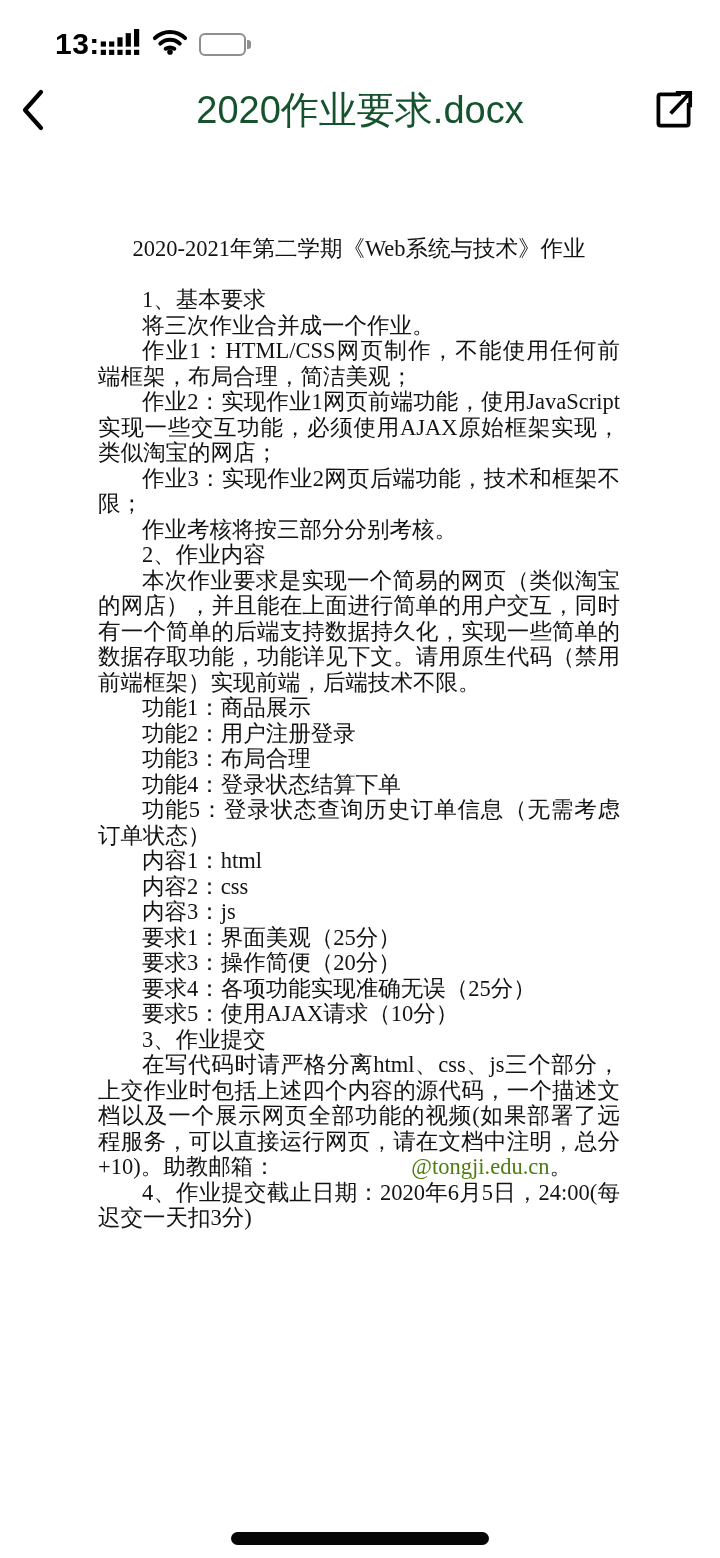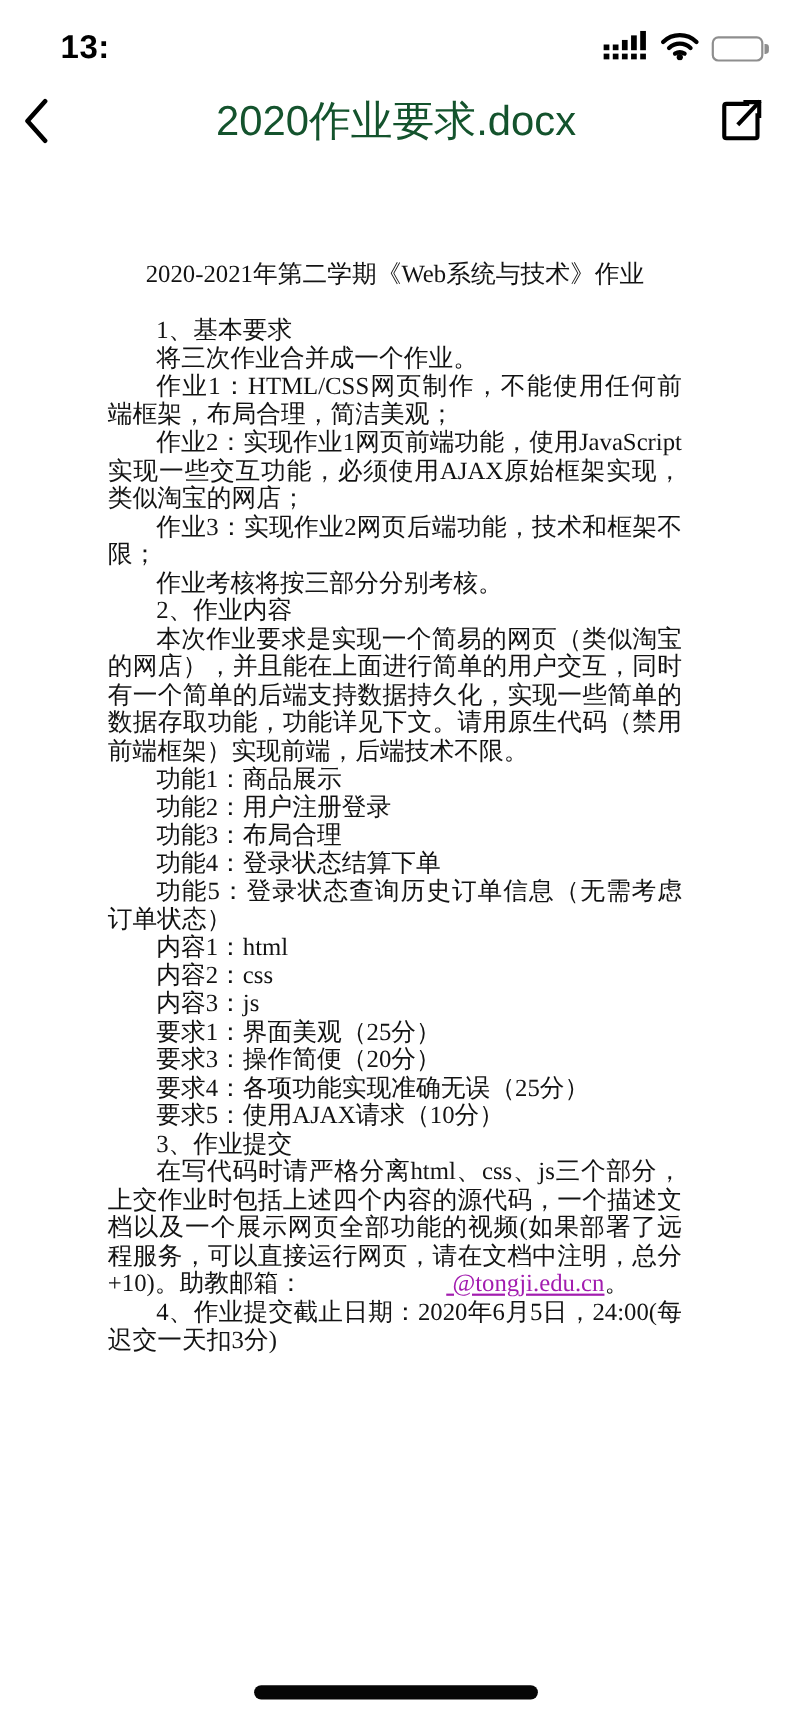--- a/index.html
+++ b/index.html
@@ -15,21 +15,20 @@
     color: #000;
   }
 
   
   .statusbar {
     position: absolute;
     top: 0; left: 0; right: 0;
     height: 70px;
     display: flex;
     align-items: center;
-    justify-content: space-between;
     padding: 18px 26px 0 55px;
   }
   .sb-time {
     font-size: 30px;
     font-weight: 700;
     letter-spacing: 0.5px;
     color: #000;
   }
   .sb-icons {
     display: flex;
@@ -112,22 +111,21 @@
   .doc p.doc-heading {
     text-align: center;
     text-indent: 0;
     margin-bottom: 25.5px;
   }
   .email-gap {
     display: inline-block;
     width: 130px;
   }
   .email-link {
-    color: #a21caf;
-    text-decoration: underline;
+    color: #4d7c0f;
     cursor: pointer;
   }
 
   
   .home-indicator {
     position: absolute;
     left: 50%;
     bottom: 13px;
     transform: translateX(-50%);
     width: 258px;

